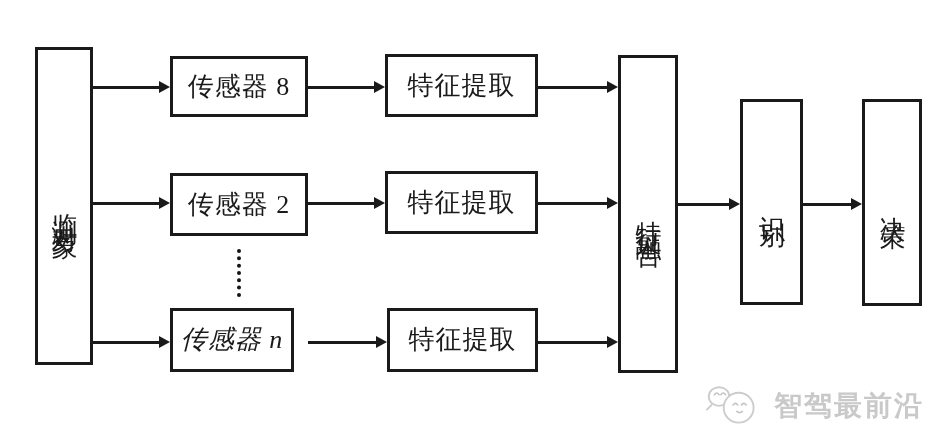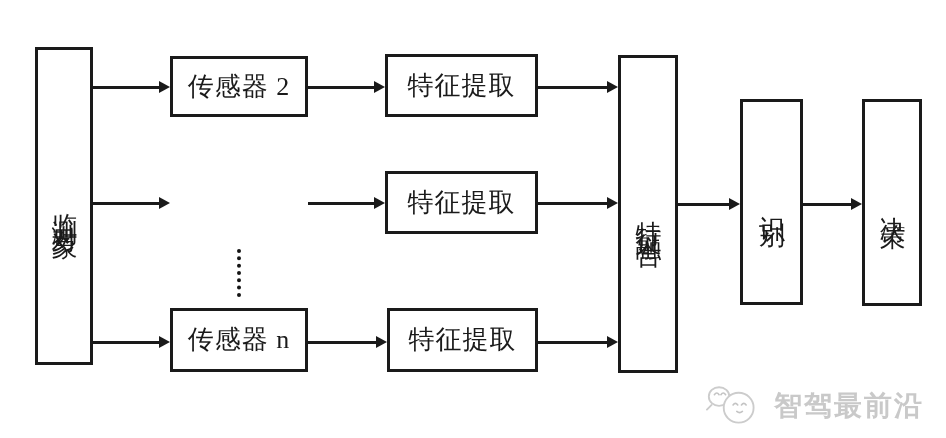--- a/index.html
+++ b/index.html
@@ -75,25 +75,28 @@
 </head>
 <body>
 
 <div class="canvas">
 
   <div class="box vertical" style="left:35px; top:47px; width:58px; height:318px;">
     <span class="label">监测对象</span>
   </div>
 
   <div class="box" style="left:170px; top:56px; width:138px; height:61px;">
+    <span class="label">传感器 8</span>
+  </div>
+
+  <div class="box" style="left:170px; top:173px; width:138px; height:63px;">
     <span class="label">传感器 2</span>
   </div>
 
-
-  <div class="box" style="left:170px; top:308px; width:138px; height:64px;">
+  <div class="box" style="left:170px; top:308px; width:124px; height:64px;font-style:italic;">
     <span class="label">传感器 n</span>
   </div>
 
   <div class="box" style="left:385px; top:54px; width:153px; height:63px;">
     <span class="label">特征提取</span>
   </div>
 
   <div class="box" style="left:385px; top:171px; width:153px; height:63px;">
     <span class="label">特征提取</span>
   </div>

